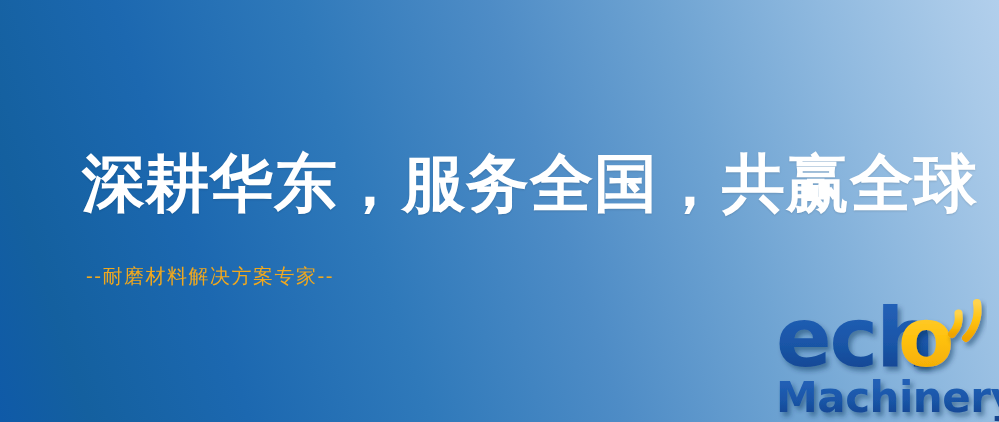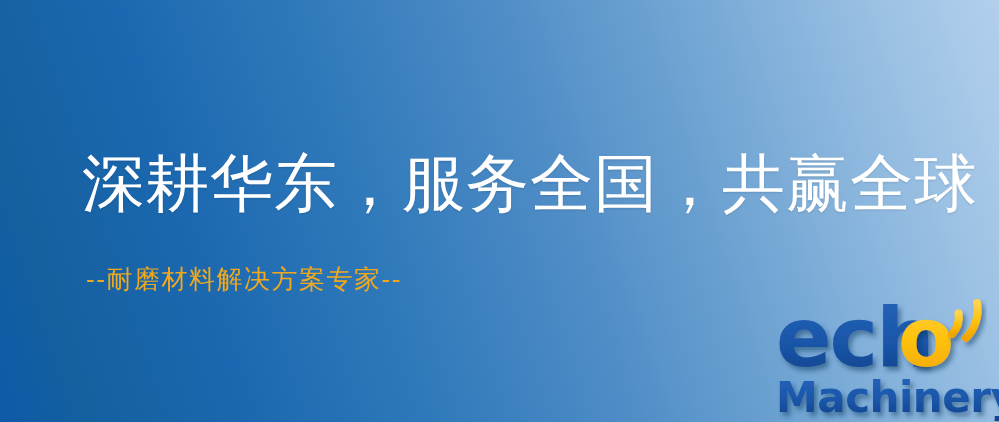--- a/index.html
+++ b/index.html
@@ -28,35 +28,35 @@
   }
 
   
   .headline {
     position: absolute;
     left: 82px;
     top: 152px;
     color: #ffffff;
     font-family: "DejaVu Serif", "Liberation Serif", serif;
     font-size: 63px;
-    font-weight: 400;
+    font-weight: 700;
     letter-spacing: 1px;
     line-height: 1;
     white-space: nowrap;
     text-shadow: 0 1px 2px rgba(0,0,0,0.13);
   }
 
   
   .subtitle {
     position: absolute;
     left: 86px;
     top: 266px;
     color: #f0a81e;
     font-family: "DejaVu Serif", "Liberation Serif", serif;
-    font-size: 26px;
+    font-size: 20px;
     font-weight: 400;
     letter-spacing: 1.5px;
     line-height: 1;
     white-space: nowrap;
   }
 
   
   .logo {
     position: absolute;
     left: 772px;

